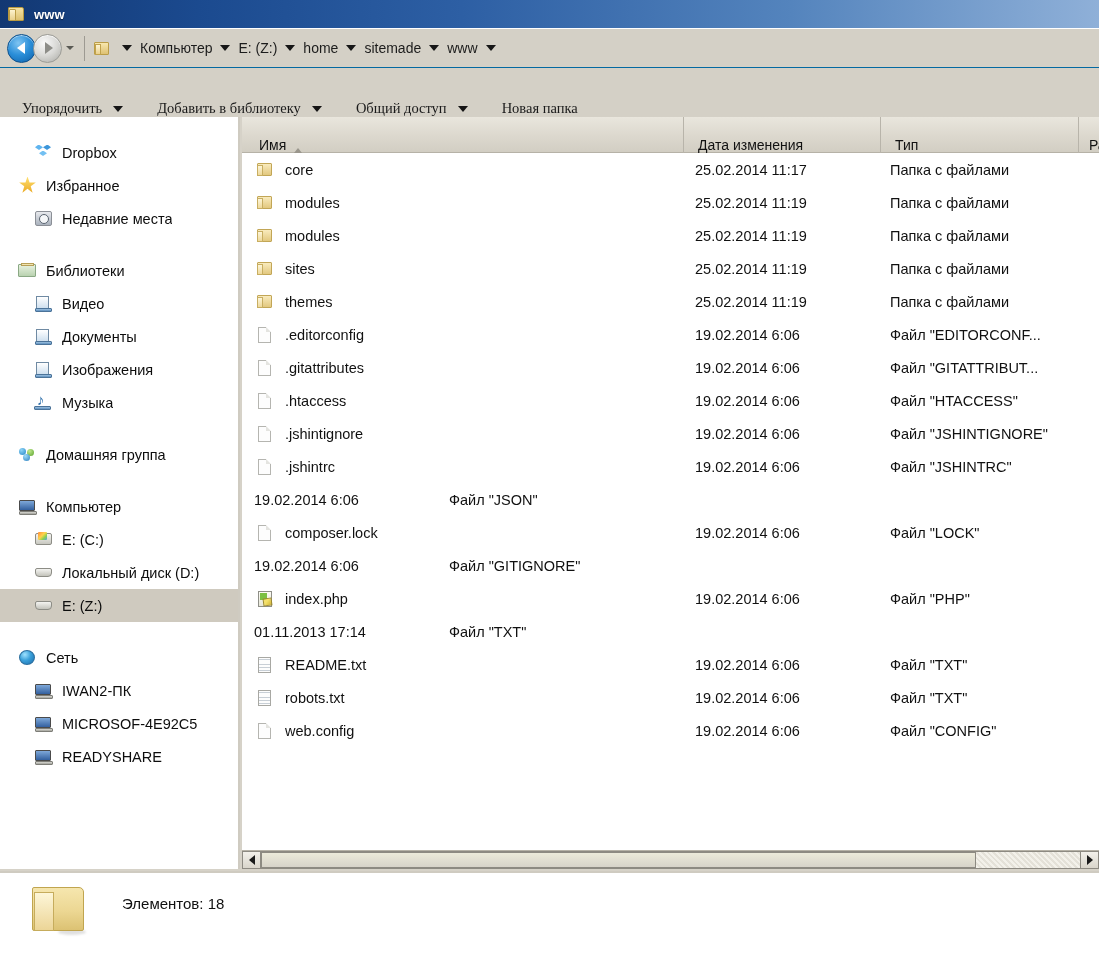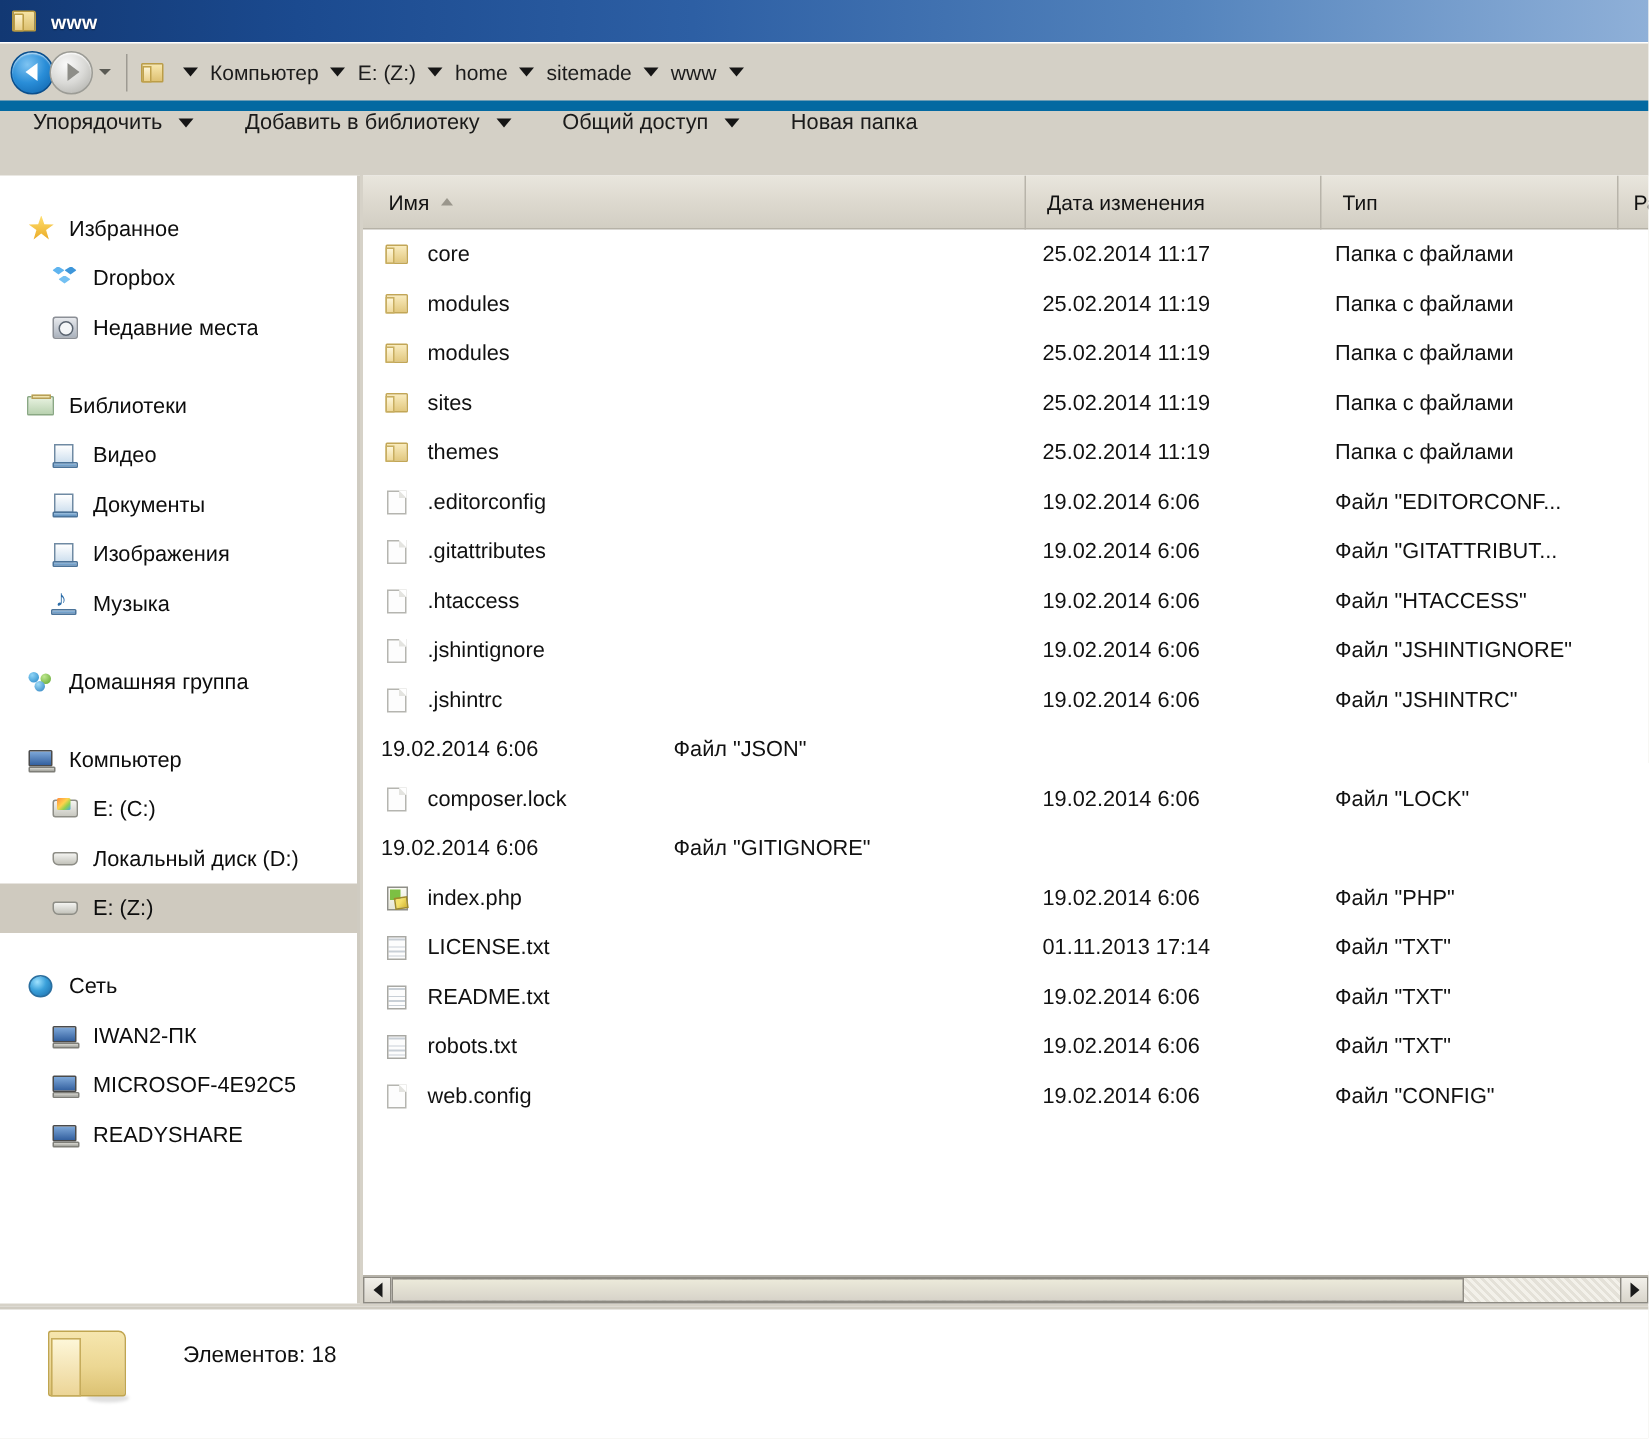--- a/index.html
+++ b/index.html
@@ -113,24 +113,25 @@
     width: 0; height: 0; margin: 0 6px;
     border-left: 5px solid transparent; border-right: 5px solid transparent;
     border-top: 6px solid #161616; flex: none;
   }
 
   
   .toolbar {
     position: absolute; left: 0; top: 67px;
     width: 1099px; height: 50px;
     background: #d4d0c6;
-    border-top: 7px solid #0369a1;
-    box-sizing: border-box;
-    display: flex; align-items: flex-start;
+    border-top: 1px solid #0369a1;
+    box-sizing: border-box;
+    display: flex; align-items: flex-end;
     padding-left: 22px;
+    font-family: Liberation Serif, serif;
   }
   .tb-item {
     display: flex; align-items: center;
     font-size: 14.5px; color: #1a1a1a;
     margin-right: 34px; white-space: nowrap;
   }
   .tb-caret {
     width: 0; height: 0; margin-left: 11px;
     border-left: 5px solid transparent; border-right: 5px solid transparent;
     border-top: 6px solid #151515;
@@ -292,21 +293,21 @@
   }
   .colhead {
     position: absolute; left: 0; top: 0;
     width: 857px; height: 36px;
     background: linear-gradient(to bottom, #e9e6dd 0%, #ddd9cf 50%, #d2cec3 100%);
     border-bottom: 1px solid #b6b2a7;
     box-sizing: border-box;
     display: flex; align-items: center;
   }
   .colcell {
-    height: 36px; display: flex; align-items: center;
+    height: 36px; display: flex; align-items: flex-end;
     box-sizing: border-box;
     font-size: 14px; color: #121212;
     padding-left: 14px;
     border-left: 1px solid #b8b4aa;
     position: relative;
   }
   .colcell:first-child { border-left: none; padding-left: 17px; }
   .sortcaret {
     width: 0; height: 0; margin-left: 8px;
     border-left: 4px solid transparent; border-right: 4px solid transparent;
@@ -489,36 +490,36 @@
     </div>
     <div class="tb-item">
       <span>Новая папка</span>
     </div>
   </div>
 
   <div class="sidebar">
 
     <div class="nav-gap"></div>
 
-    <div class="nav-row lvl0">
-      <span class="nav-ico">
-          <i class="ico-star"></i>
-        </span>
-      <span class="nav-label">Избранное</span>
-    </div>
     <div class="nav-row lvl1">
       <span class="nav-ico">
         <span class="ico-dropbox">
             <i class="d1"></i>
             <i class="d2"></i>
             <i class="d3"></i>
           </span>
       </span>
       <span class="nav-label">Dropbox</span>
     </div>
+    <div class="nav-row lvl0">
+      <span class="nav-ico">
+          <i class="ico-star"></i>
+        </span>
+      <span class="nav-label">Избранное</span>
+    </div>
     <div class="nav-row lvl1">
       <span class="nav-ico">
           <i class="ico-recent"></i>
         </span>
       <span class="nav-label">Недавние места</span>
     </div>
 
     <div class="nav-gap"></div>
 
     <div class="nav-row lvl0">
@@ -760,26 +761,20 @@
         <div class="c-name">
           <span class="fi">
               <i class="fi-php"></i>
             </span>
           <span>index.php</span>
         </div>
         <div class="c-date">19.02.2014 6:06</div>
         <div class="c-type">Файл "PHP"</div>
       </div>
       <div class="row">
-        <div class="c-name">
-          <span class="fi">
-              <i class="fi-txt"></i>
-            </span>
-          <span>LICENSE.txt</span>
-        </div>
         <div class="c-date">01.11.2013 17:14</div>
         <div class="c-type">Файл "TXT"</div>
       </div>
       <div class="row">
         <div class="c-name">
           <span class="fi">
               <i class="fi-txt"></i>
             </span>
           <span>README.txt</span>
         </div>

